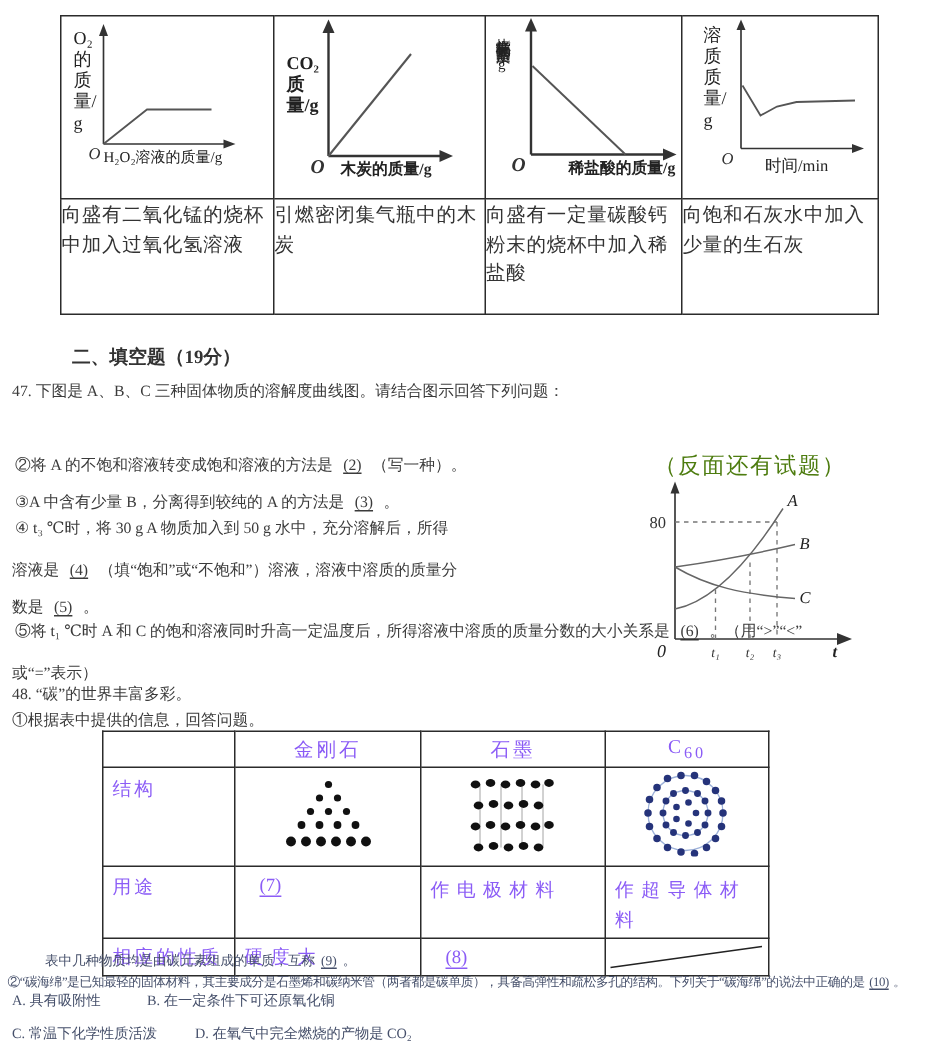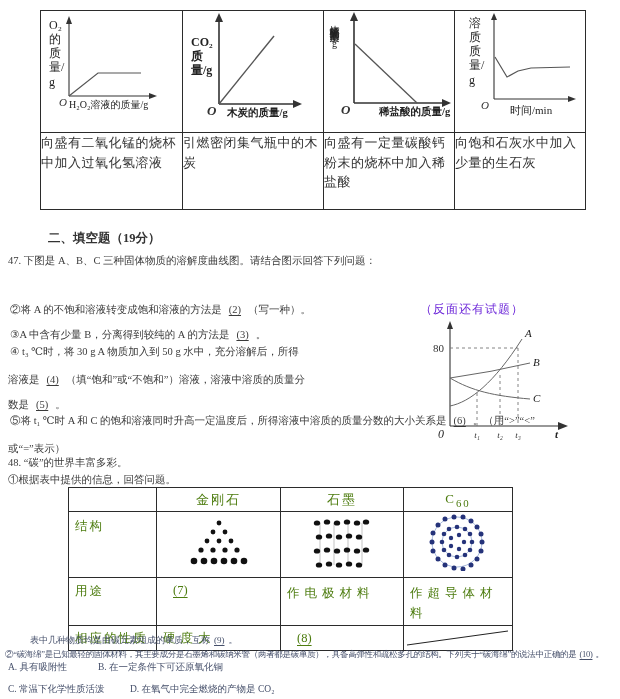--- a/index.html
+++ b/index.html
@@ -23,29 +23,29 @@
   .curve { stroke:#555; stroke-width:1.2; fill:none; }
   .arrow { fill:#333; }
   .origin { font-style:italic; font-size:11px; fill:#333; }
   .bold { font-weight:bold; }
 
   
   .sec-title { position:absolute; font-size:12.5px; font-weight:bold; color:#333; }
 
   
   .solgraph { position:absolute; left:412px; top:301px; width:208px; height:148px; }
-  .solnote { position:absolute; left:8px; top:0; font-size:12px; color:#6d28d9; letter-spacing:1px; }
+  .solnote { position:absolute; left:24px; top:0; font-size:15px; color:#4d7c0f; letter-spacing:1px; }
   .dash { stroke:#777; stroke-width:.9; stroke-dasharray:3,3; fill:none; }
   .gcurve { stroke:#666; stroke-width:1; fill:none; }
   .glabel { font-style:italic; font-size:11px; fill:#222; }
   .gtick { font-style:italic; font-size:9px; fill:#333; }
 
   
   .q48t { border-collapse:collapse; table-layout:fixed; }
-  .q48t td { border:1.3px solid #2b2b2b; font-size:12.5px; color:#4d7c0f; vertical-align:middle; padding:2px 6px; }
+  .q48t td { border:1.3px solid #2b2b2b; font-size:12.5px; color:#8b5cf6; vertical-align:middle; padding:2px 6px; }
   .q48t .hdr { text-align:center; font-size:13px; letter-spacing:2px; }
   .q48t .lbl { letter-spacing:2px; }
   .q48t .sp  { letter-spacing:5px; line-height:1.6; }
   .q48t .imgcell { text-align:center; vertical-align:middle; padding:2px; }
   .tinyline { position:absolute; white-space:nowrap; font-size:9px; color:#46506b; }
 </style>
 </head>
 <body>
 
 <div class="page">

